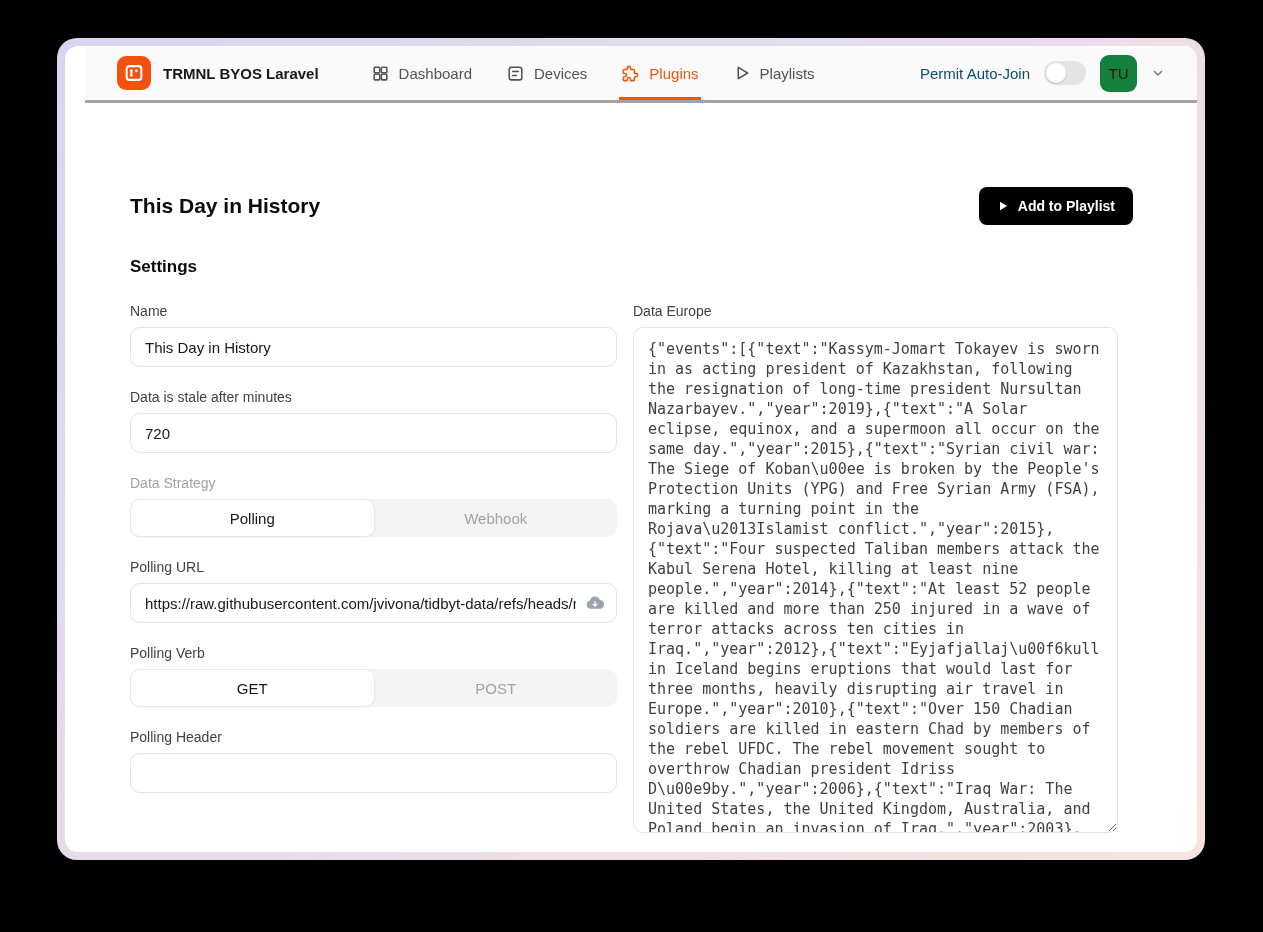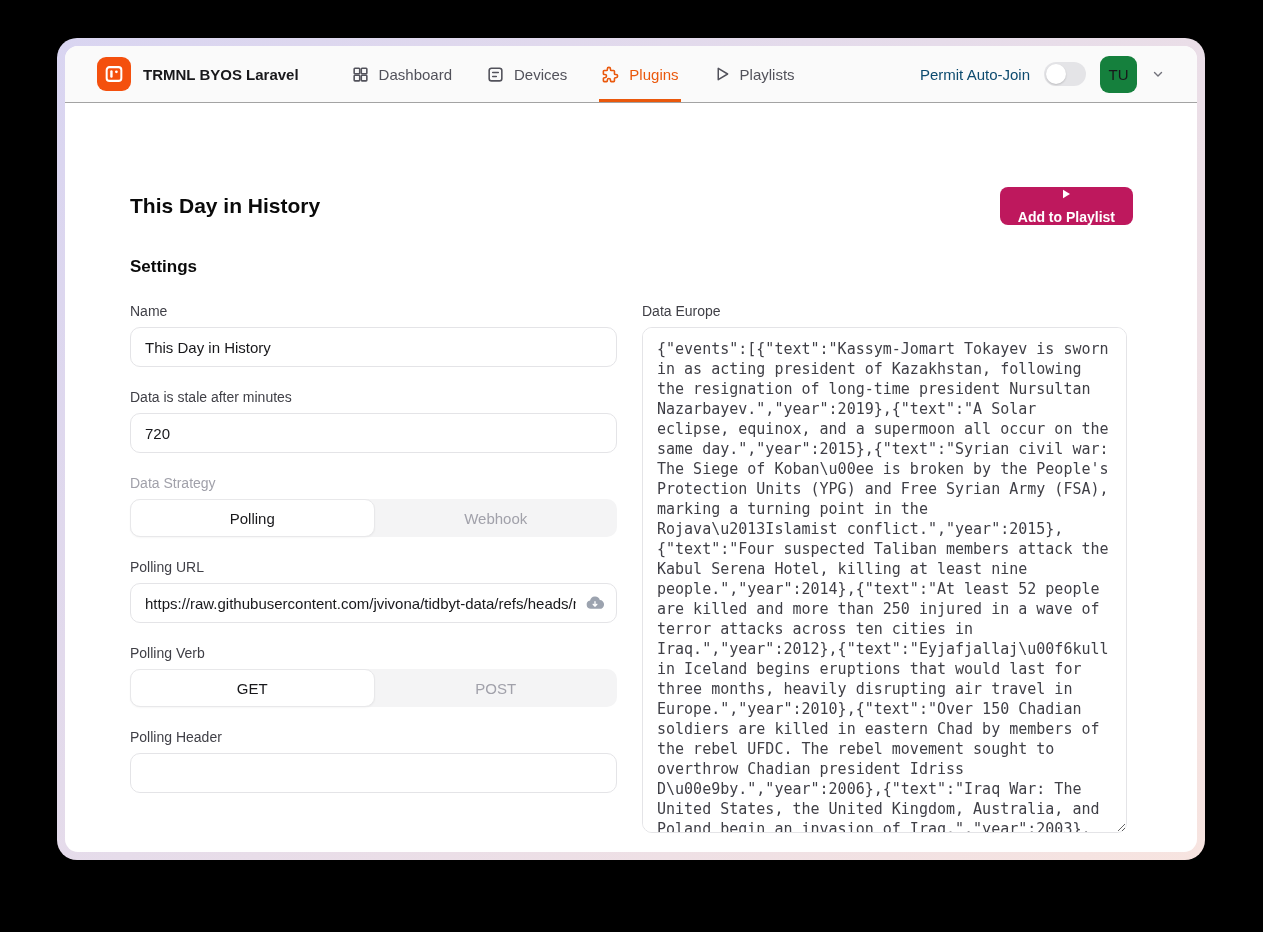--- a/index.html
+++ b/index.html
@@ -8,22 +8,22 @@
     position: absolute; left: 57px; top: 38px; width: 1148px; height: 822px;
     background: linear-gradient(135deg, #d9d5f1 0%, #e6dcea 45%, #f7e4e0 100%);
     border-radius: 20px; padding: 8px;
   }
   .card {
     width: 100%; height: 100%; background: #fff; border-radius: 13px; overflow: hidden;
     display: flex; flex-direction: column;
   }
   
   .topbar {
-    height: 57px; background: #fafafa; border-bottom: 1px solid #a3a3a3;
-    display: flex; align-items: stretch; padding: 0 32px; flex-shrink: 0;
+    height: 57px; background: #fafafa; border-bottom: 3px solid #a3a3a3;
+    display: flex; align-items: stretch; padding: 0 32px; flex-shrink: 0; margin-left: 20px;
   }
   .brand { display: flex; align-items: center; gap: 12px; margin-right: 50px; }
   .logo {
     width: 34px; height: 34px; border-radius: 9px; background: #f4500e;
     display: flex; align-items: center; justify-content: center;
   }
   .brand-title { font-size: 15px; font-weight: 700; color: #18181b; white-space: nowrap; }
   .nav { display: flex; align-items: stretch; }
   .nav-item {
     display: flex; align-items: center; gap: 9px; padding: 0 2px; margin-right: 30px;
@@ -46,27 +46,27 @@
     width: 37px; height: 37px; border-radius: 9px; background: #15803d; color: #18181b;
     font-size: 15px; font-weight: 500; display: flex; align-items: center; justify-content: center;
     cursor: pointer;
   }
   .chev { display: flex; align-items: center; cursor: pointer; }
   
   .main { flex: 1; padding: 84px 64px 0 65px; overflow: hidden; }
   .title-row { display: flex; align-items: center; justify-content: space-between; }
   .page-title { font-size: 21px; font-weight: 700; color: #0a0a0a; }
   .btn-red {
-    background: #be185d; color: #fff; border: none; border-radius: 8px; cursor: pointer;
+    background: #000000; color: #fff; border: none; border-radius: 8px; cursor: pointer;
     font-family: "Liberation Sans", sans-serif; font-size: 14px; font-weight: 700;
     display: inline-flex; align-items: center; justify-content: center; gap: 9px;
-    height: 38px; padding: 0 18px; flex-direction: column;
+    height: 38px; padding: 0 18px;
   }
   .section-title { font-size: 17px; font-weight: 700; color: #0a0a0a; margin: 32px 0 26px; }
-  .columns { display: flex; gap: 25px; }
+  .columns { display: flex; gap: 16px; }
   .col-left { width: 487px; flex-shrink: 0; }
   .col-right { width: 485px; flex-shrink: 0; }
   .field-label { font-size: 14px; font-weight: 500; color: #3f3f46; margin-bottom: 8px; }
   .field-label.muted { color: #a1a1aa; }
   .text-input {
     width: 100%; height: 40px; border: 1px solid #e4e4e7; border-radius: 10px;
     padding: 0 14px; font-family: "Liberation Sans", sans-serif; font-size: 15px; color: #18181b;
     background: #fff; outline: none;
   }
   .field { margin-bottom: 22px; }

